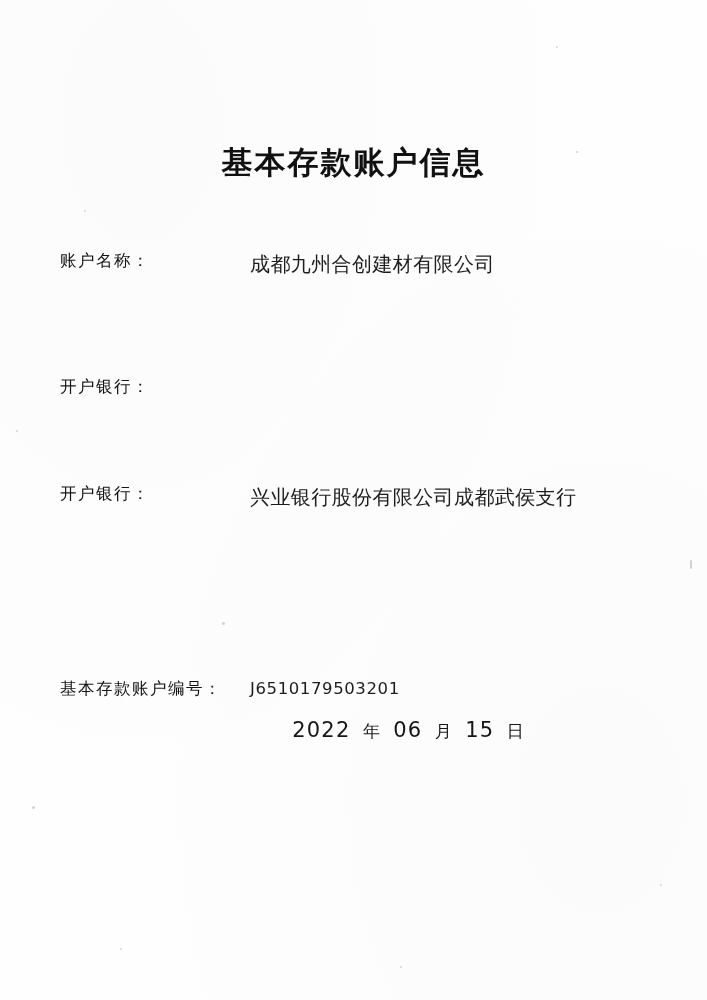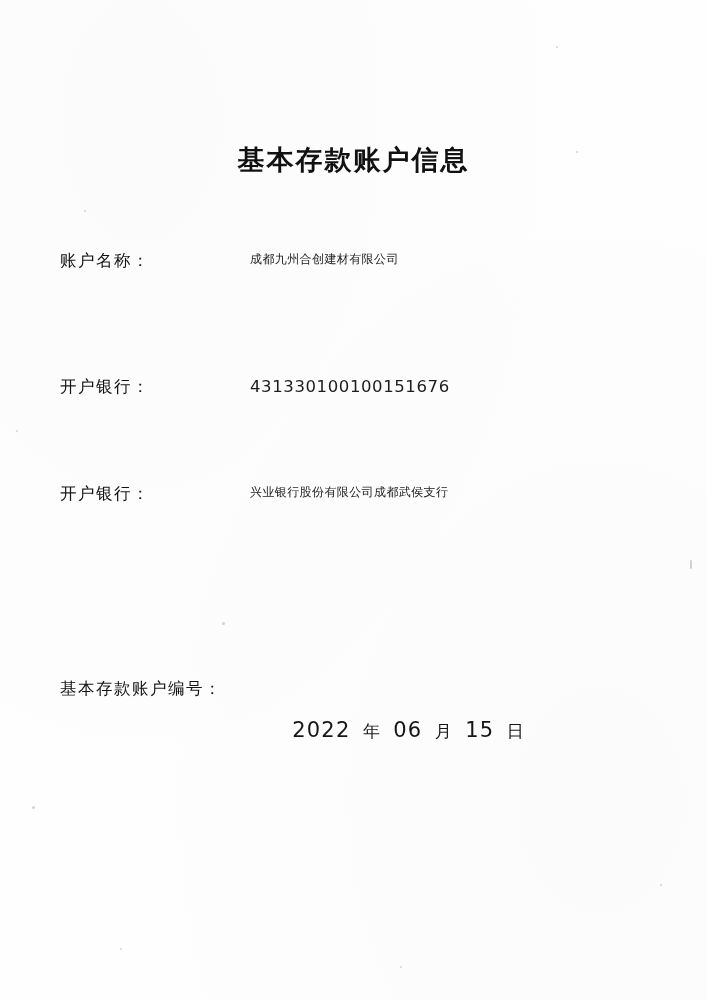--- a/index.html
+++ b/index.html
@@ -27,21 +27,21 @@
   }
 
   .doc-title {
     position: absolute;
     top: 142px;
     left: 0;
     width: 707px;
     text-align: center;
     font-family: "DejaVu Serif", "Liberation Serif", serif;
     font-weight: bold;
-    font-size: 27px;
+    font-size: 31px;
     letter-spacing: 2px;
     color: #111;
   }
 
   .fields {
     position: absolute;
     top: 250px;
     left: 0;
     width: 582px;
   }
@@ -70,21 +70,21 @@
     letter-spacing: 1px;
     color: #141414;
     white-space: pre;
     font-family: "DejaVu Sans", "Liberation Sans", sans-serif;
   }
 
   .field-value {
     position: absolute;
     left: 250px;
     top: 1px;
-    font-size: 12px;
+    font-size: 20px;
     letter-spacing: 0.4px;
     color: #1d1d1d;
     white-space: pre;
     font-family: Liberation Sans, sans-serif;
   }
 
   .row-name   { top: 0px; }
   .row-number { top: 74px; }
   .row-bank   { top: 129px; }
   .row-legal  { top: 180px; }
@@ -142,31 +142,31 @@
 
   <div class="fields">
 
     <div class="field-row row-name">
       <div class="field-label">账户名称：</div>
       <div class="field-value">成都九州合创建材有限公司</div>
     </div>
 
     <div class="field-row row-number">
       <div class="field-label">开户银行：</div>
-      <div class="field-value value-mono">431330100100151676</div>
     </div>
 
     <div class="field-row row-bank">
       <div class="field-label">开户银行：</div>
       <div class="field-value">兴业银行股份有限公司成都武侯支行</div>
     </div>
 
 
     <div class="field-row row-code">
       <div class="field-label">基本存款账户编号：</div>
+      <div class="field-value value-mono">J6510179503201</div>
     </div>
 
   </div>
 
   <div class="date-line">
     <span class="date-num">2022</span>
     <span>年</span>
     <span class="date-num">06</span>
     <span>月</span>
     <span class="date-num">15</span>

